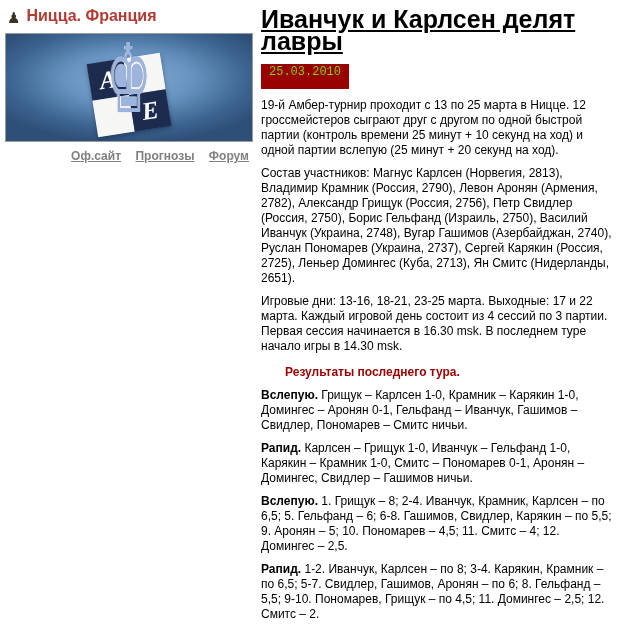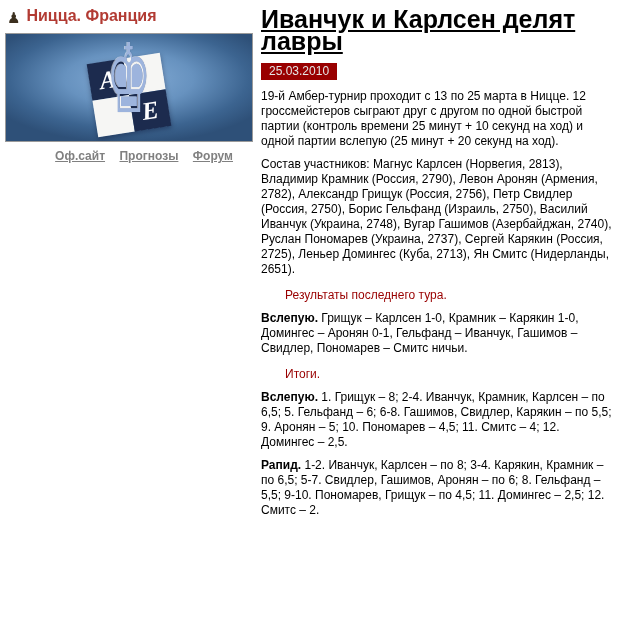--- a/index.html
+++ b/index.html
@@ -30,37 +30,37 @@
   .q span{
     font-family:"Liberation Serif",serif;font-style:italic;font-weight:bold;
     font-size:25px;color:#fff;line-height:1;
   }
   .king{
     position:absolute;left:50%;top:-15px;
     transform:translateX(-50%) scaleX(.52);transform-origin:50% 0;
     font-family:"DejaVu Sans",sans-serif;font-size:96px;line-height:1;
     color:#9db4dd;text-shadow:-2px 0 0 rgba(255,255,255,.55), 0 0 1px rgba(20,40,80,.6);
   }
-  .side-links{position:absolute;top:146px;right:20px;text-align:right;white-space:nowrap;}
+  .side-links{position:absolute;top:146px;right:4px;text-align:right;white-space:nowrap;}
   .side-links a{
     font-size:12px;font-weight:bold;color:#808080;text-decoration:underline;
     margin-left:10px;cursor:pointer;
   }
   
   .article{position:absolute;left:261px;top:0;width:352px;}
   .headline{
     font-size:25px;font-weight:bold;text-decoration:underline;color:#000;
     margin:8px 0 9px;line-height:22px;cursor:pointer;
   }
   .date-badge{
-    display:inline-block;background:#990000;color:#e5e5e5;font-size:12px;
-    padding:1px 8px 2px;margin:0 0 1px;
+    display:inline-block;background:#990000;color:#84cc16;font-size:12px;
+    padding:1px 8px 10px;margin:0 0 1px;font-family:Liberation Mono, monospace;
   }
   .article p{font-size:12px;line-height:15px;margin:8px 0;}
-  .red-head{color:#990000;font-size:12px;line-height:15px;font-weight:normal;margin:11px 0 8px;padding-left:24px;}
+  .red-head{color:#990000;font-size:12px;line-height:15px;font-weight:bold;margin:11px 0 8px;padding-left:24px;}
   .lead{font-weight:bold;}
 </style>
 </head>
 <body>
 
 <aside class="sidebar">
   <div class="title-row">
     <span class="pawn">♟</span><span class="loc-title">Ницца. Франция</span>
   </div>
 
@@ -89,28 +89,32 @@
     <a>Форум</a>
   </nav>
 </aside>
 
 <main class="article">
   <h1 class="headline">Иванчук и Карлсен делят лавры</h1>
   <div class="date-badge">25.03.2010</div>
 
   <p>19-й Амбер-турнир проходит с 13 по 25 марта в Ницце. 12 гроссмейстеров сыграют друг с другом по одной быстрой партии (контроль времени 25 минут + 10 секунд на ход) и одной партии вслепую (25 минут + 20 секунд на ход).</p>
   <p>Состав участников: Магнус Карлсен (Норвегия, 2813), Владимир Крамник (Россия, 2790), Левон Аронян (Армения, 2782), Александр Грищук (Россия, 2756), Петр Свидлер (Россия, 2750), Борис Гельфанд (Израиль, 2750), Василий Иванчук (Украина, 2748), Вугар Гашимов (Азербайджан, 2740), Руслан Пономарев (Украина, 2737), Сергей Карякин (Россия, 2725), Леньер Домингес (Куба, 2713), Ян Смитс (Нидерланды, 2651).</p>
+  <p>Игровые дни: 13-16, 18-21, 23-25 марта. Выходные: 17 и 22 марта. Каждый игровой день состоит из 4 сессий по 3 партии. Первая сессия начинается в 16.30 msk. В последнем туре начало игры в 14.30 msk.</p>
 
   <h3 class="red-head">Результаты последнего тура.</h3>
   <p>
     <b class="lead">Вслепую.</b>
     <span>Грищук – Карлсен 1-0, Крамник – Карякин 1-0, Домингес – Аронян 0-1, Гельфанд – Иванчук, Гашимов – Свидлер, Пономарев – Смитс ничьи.</span>
   </p>
+  <p>
+    <b class="lead">Рапид.</b>
+    <span>Карлсен – Грищук 1-0, Иванчук – Гельфанд 1-0, Карякин – Крамник 1-0, Смитс – Пономарев 0-1, Аронян – Домингес, Свидлер – Гашимов ничьи.</span>
+  </p>
 
-  <h3 class="red-head">Итоги.</h3>
   <p>
     <b class="lead">Вслепую.</b>
     <span>1. Грищук – 8; 2-4. Иванчук, Крамник, Карлсен – по 6,5; 5. Гельфанд – 6; 6-8. Гашимов, Свидлер, Карякин – по 5,5; 9. Аронян – 5; 10. Пономарев – 4,5; 11. Смитс – 4; 12. Домингес – 2,5.</span>
   </p>
   <p>
     <b class="lead">Рапид.</b>
     <span>1-2. Иванчук, Карлсен – по 8; 3-4. Карякин, Крамник – по 6,5; 5-7. Свидлер, Гашимов, Аронян – по 6; 8. Гельфанд – 5,5; 9-10. Пономарев, Грищук – по 4,5; 11. Домингес – 2,5; 12. Смитс – 2.</span>
   </p>
   
 </main>

